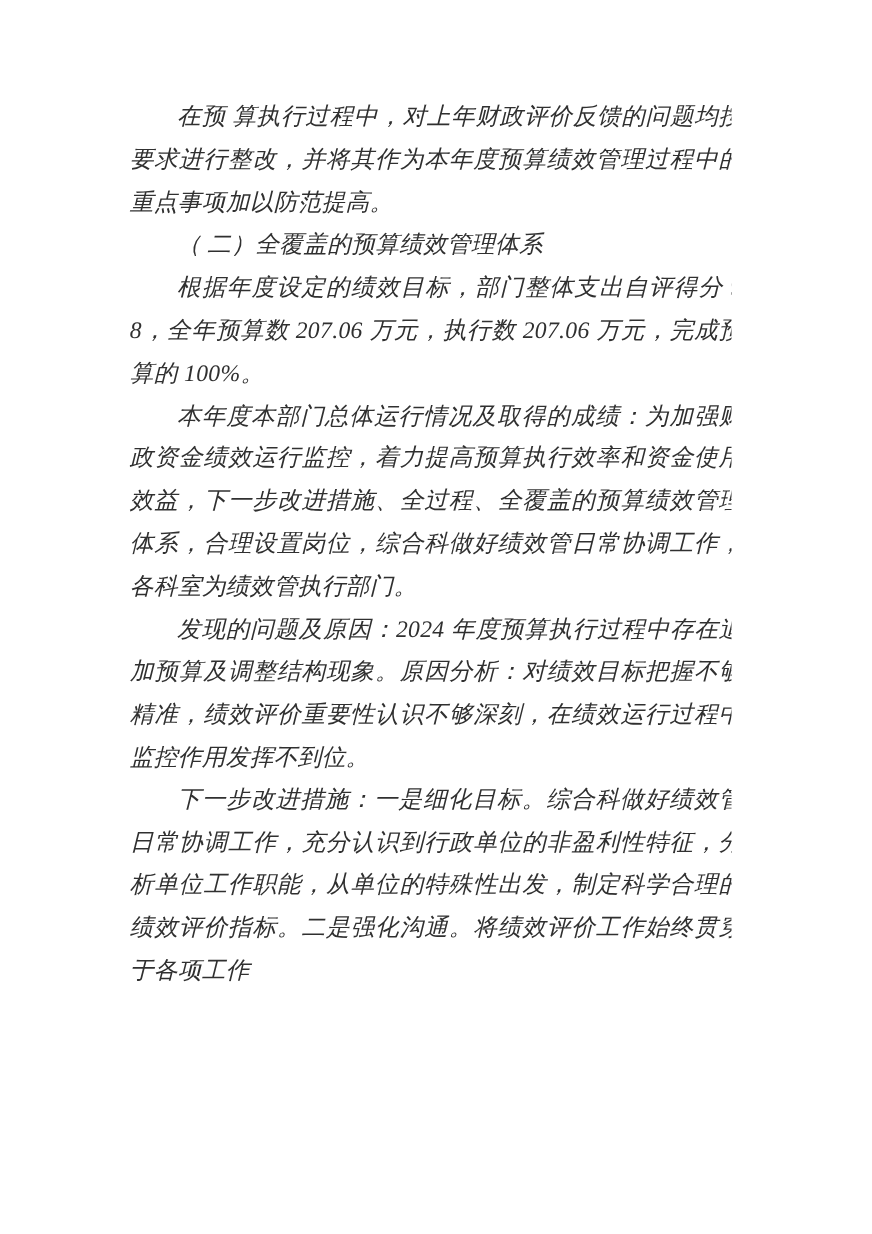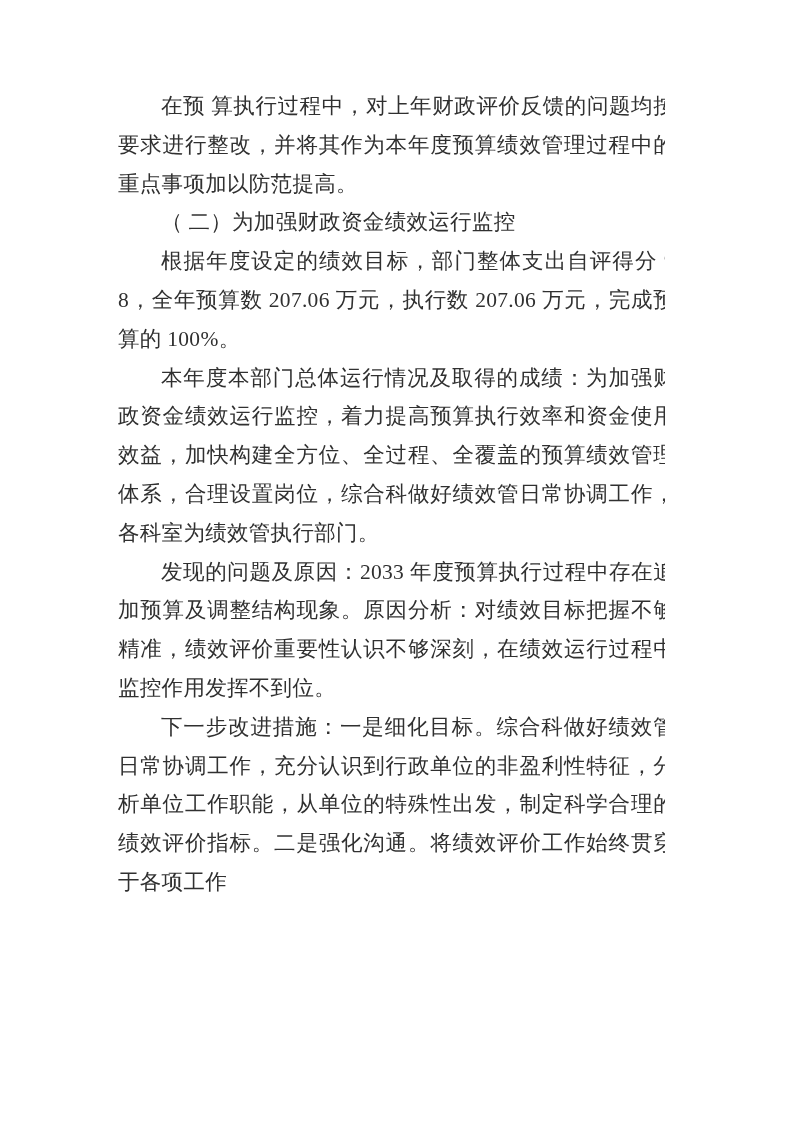--- a/index.html
+++ b/index.html
@@ -11,20 +11,21 @@
       padding: 0;
       background: #ffffff;
     }
     .page {
       position: relative;
       width: 665px;
       height: 1122px;
       background: var(--page-bg);
       overflow: hidden;
       font-family: "Liberation Serif", "DejaVu Serif", serif;
+      font-style: italic;
     }
     .content {
       position: absolute;
       left: 118px;
       top: 87px;
       width: 557px;
     }
     .doc-par {
       margin: 0;
       padding: 0;
@@ -37,19 +38,19 @@
       color: var(--text-color);
       word-break: break-all;
     }
   </style>
 </head>
 <body>
 
 <div class="page">
   <div class="content">
     <p class="doc-par">在预 算执行过程中，对上年财政评价反馈的问题均按要求进行整改，并将其作为本年度预算绩效管理过程中的重点事项加以防范提高。</p>
-    <p class="doc-par">（ 二）为加强财政资金绩效运行监控</p>
+    <p class="doc-par">（ 二）全覆盖的预算绩效管理体系</p>
     <p class="doc-par">根据年度设定的绩效目标，部门整体支出自评得分 98，全年预算数 207.06 万元，执行数 207.06 万元，完成预算的 100%。</p>
-    <p class="doc-par">本年度本部门总体运行情况及取得的成绩：为加强财政资金绩效运行监控，着力提高预算执行效率和资金使用效益，加快构建全方位、全过程、全覆盖的预算绩效管理体系，合理设置岗位，综合科做好绩效管日常协调工作，各科室为绩效管执行部门。</p>
-    <p class="doc-par">发现的问题及原因：2033 年度预算执行过程中存在追加预算及调整结构现象。原因分析：对绩效目标把握不够精准，绩效评价重要性认识不够深刻，在绩效运行过程中监控作用发挥不到位。</p>
+    <p class="doc-par">本年度本部门总体运行情况及取得的成绩：为加强财政资金绩效运行监控，着力提高预算执行效率和资金使用效益，下一步改进措施、全过程、全覆盖的预算绩效管理体系，合理设置岗位，综合科做好绩效管日常协调工作，各科室为绩效管执行部门。</p>
+    <p class="doc-par">发现的问题及原因：2024 年度预算执行过程中存在追加预算及调整结构现象。原因分析：对绩效目标把握不够精准，绩效评价重要性认识不够深刻，在绩效运行过程中监控作用发挥不到位。</p>
     <p class="doc-par">下一步改进措施：一是细化目标。综合科做好绩效管日常协调工作，充分认识到行政单位的非盈利性特征，分析单位工作职能，从单位的特殊性出发，制定科学合理的绩效评价指标。二是强化沟通。将绩效评价工作始终贯穿于各项工作</p>
   </div>
 </div>
 
 </body></html>

